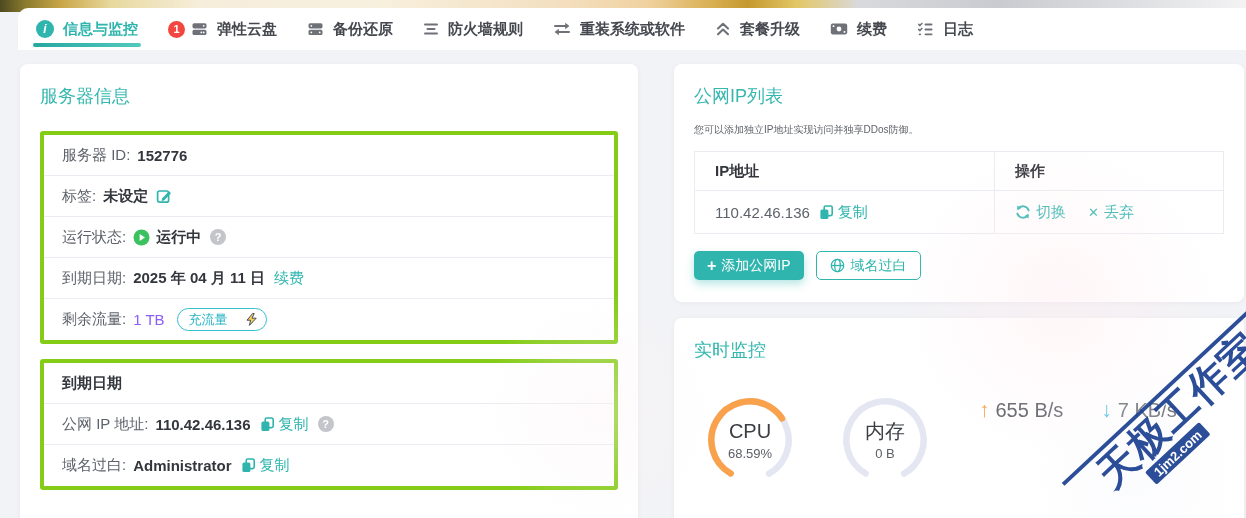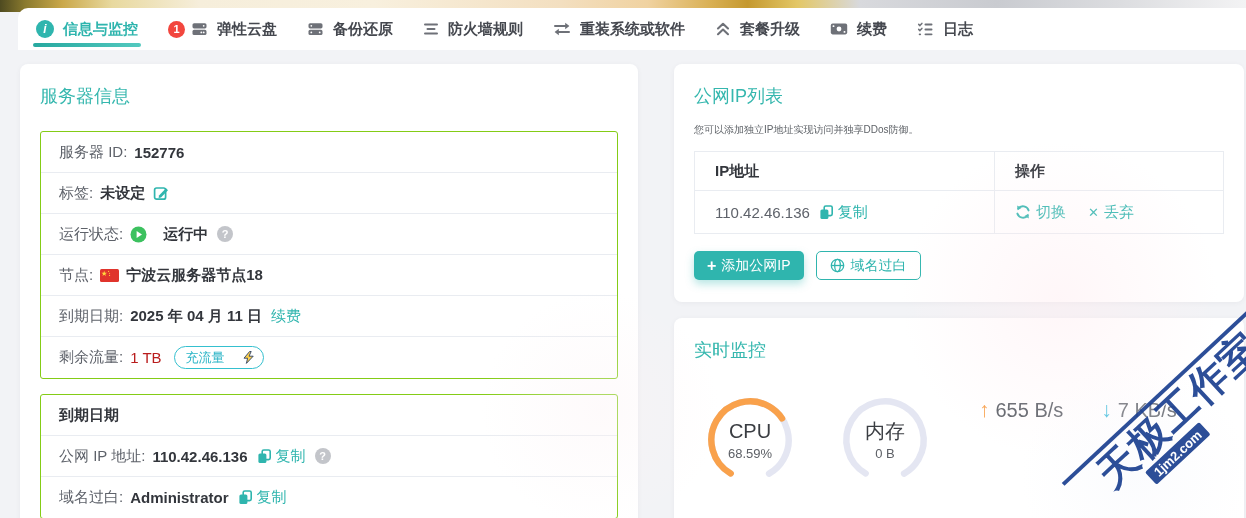--- a/index.html
+++ b/index.html
@@ -53,29 +53,29 @@
   .card {
     position:absolute; background:rgba(255,255,255,.96); border-radius:8px;
     box-shadow:0 1px 5px rgba(60,70,90,.06); padding:20px; z-index:2;
   }
   .card-title { font-size:18px; color:#35b7ae; font-weight:500; }
   #server-card { left:20px; top:64px; width:618px; height:480px; }
   #ip-card     { left:674px; top:64px; width:570px; height:238px; }
   #monitor-card{ left:674px; top:318px; width:570px; height:230px; }
 
   
-  .info-table { border:1px solid #84cc16; border-radius:3px; margin-top:23px; }
+  .info-table { border:4px solid #84cc16; border-radius:3px; margin-top:23px; }
   .info-row {
     height:41px; display:flex; align-items:center; padding:0 18px;
     border-bottom:1px solid #e9ecf1; font-size:15px; color:#5e626a;
   }
   .info-row:last-child { border-bottom:none; }
   .info-row .val { font-weight:700; color:#33363c; margin-left:7px; }
   .info-row .section-head { font-weight:700; color:#33363c; }
-  .cyan { color:#b91c1c; }
+  .cyan { color:#8b5cf6; }
   .link { color:#2fb5ae; cursor:pointer; }
   .copy-link { display:inline-flex; align-items:center; gap:4px; margin-left:9px;
     color:#2fb5ae; font-size:15px; cursor:pointer; }
   .qmark {
     width:16px; height:16px; border-radius:50%; background:#c3c5ca; color:#fff;
     font-size:11px; font-weight:700; display:inline-flex; align-items:center;
     justify-content:center; margin-left:9px; cursor:pointer; flex:none;
   }
   .play-icon { margin-left:7px; margin-right:6px; display:flex; flex:none; }
   .flag-icon { margin-left:7px; margin-right:7px; display:flex; flex:none; }
@@ -267,35 +267,22 @@
       </span>
     </div>
     <div class="info-row">
       <span>运行状态:</span>
       <span class="play-icon">
         <svg width="17" height="17" viewBox="0 0 17 17">
             <circle cx="8.5" cy="8.5" r="8" fill="#3cc15f"></circle>
             <polygon points="6.6,5 12,8.5 6.6,12" fill="#fff"></polygon>
           </svg>
       </span>
-      <span class="val" style="margin-left:10px">运行中</span>
+      <span class="val" style="margin-left:0">运行中</span>
       <span class="qmark">?</span>
-    </div>
-    <div class="info-row">
-      <span>节点:</span>
-      <span class="flag-icon">
-        <svg width="19" height="13" viewBox="0 0 19 13">
-            <rect width="19" height="13" rx="1.5" fill="#e0342c"></rect>
-            <polygon points="4.2,1.7 4.9,3.7 7,3.7 5.3,5 5.9,7 4.2,5.8 2.5,7 3.1,5 1.4,3.7 3.5,3.7" fill="#ffd83d"></polygon>
-            <circle cx="8.6" cy="2.4" r="0.55" fill="#ffd83d"></circle>
-            <circle cx="9.6" cy="4.2" r="0.55" fill="#ffd83d"></circle>
-            <circle cx="9.6" cy="6.4" r="0.55" fill="#ffd83d"></circle>
-          </svg>
-      </span>
-      <span class="val" style="margin-left:0">宁波云服务器节点18</span>
     </div>
     <div class="info-row">
       <span>到期日期:</span>
       <span class="val">2025 年 04 月 11 日</span>
       <span class="link" style="margin-left:9px">续费</span>
     </div>
     <div class="info-row">
       <span>剩余流量:</span>
       <span class="cyan" style="margin-left:7px">1 TB</span>
       <span class="recharge-pill">

